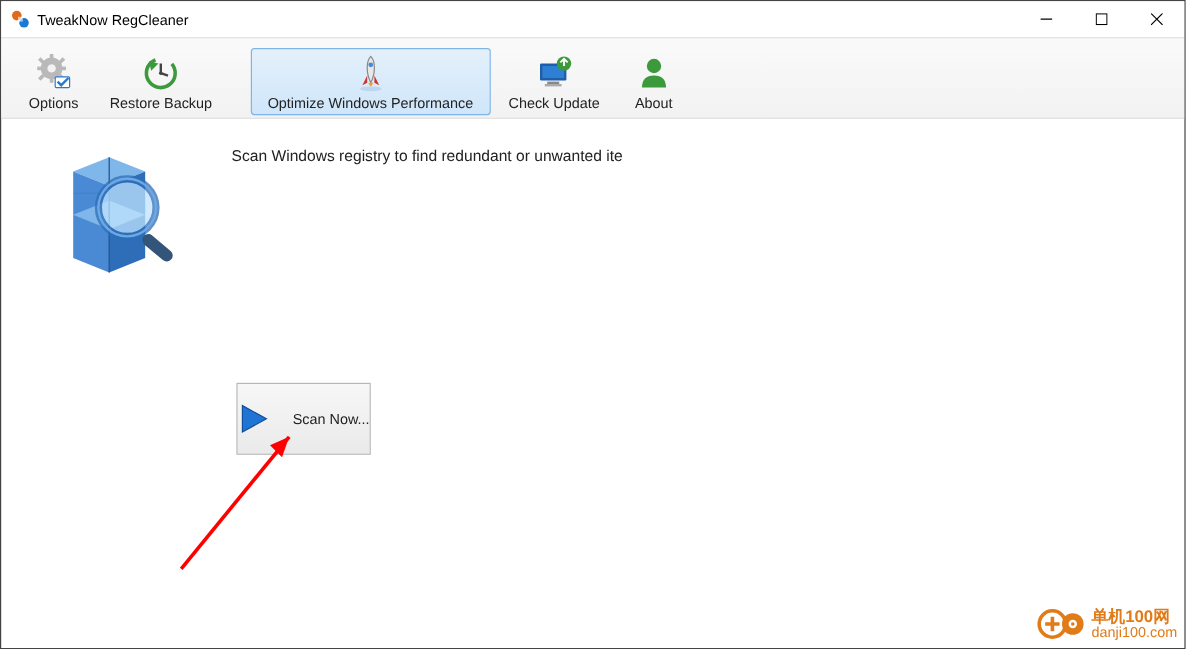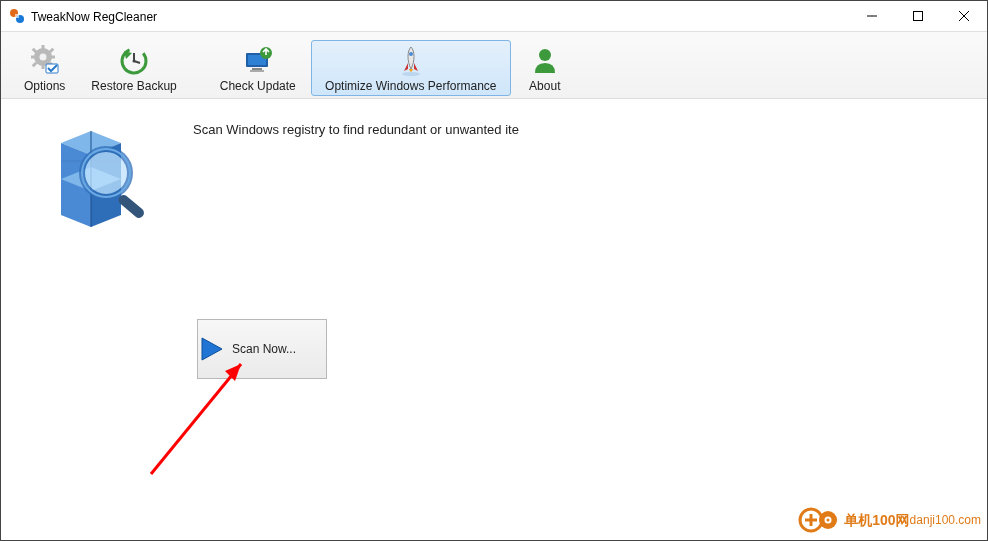--- a/index.html
+++ b/index.html
@@ -78,24 +78,24 @@
   .desc {
     position:absolute;
     left:192px; top:20px;
     font-size:13px;
     line-height:22px;
     color:#222;
   }
   .scan-btn {
     position:absolute;
     left:196px; top:220px;
-    width:130px; height:60px;
+    width:112px; height:60px;
     background: linear-gradient(#f7f7f7,#eaeaea);
     border:1px solid #b8b8b8;
-    display:flex; align-items:center; justify-content:flex-start;
+    display:flex; align-items:center; justify-content:space-between;
     gap:8px;
     font-size:12px;
     cursor:pointer;
   }
   .scan-btn .play { width:26px; height:26px; }
   
   .arrow-svg {
     position:absolute;
     left:140px; top:250px;
     width:120px; height:130px;
@@ -104,21 +104,21 @@
   
   .watermark {
     position:absolute;
     right:6px; bottom:2px;
     display:flex; align-items:center; gap:6px;
     color:#e07b18;
     font-size:12px;
     line-height:14px;
   }
   .watermark .wm-icon { width:40px; height:40px; }
-  .watermark .wm-text { display:flex; flex-direction:row; }
+  .watermark .wm-text { display:flex; flex-direction:column; }
   .watermark .wm-big { font-size:14px; font-weight:bold; }
 </style>
 </head>
 <body>
 
 <div class="titlebar">
   <div class="titlebar-left">
     <span class="app-icon">
       <svg viewBox="0 0 16 16" width="16" height="16">
         <circle cx="5" cy="5" r="4" fill="#e06a1a"></circle>
@@ -179,46 +179,46 @@
         <line x1="16" y1="16" x2="16" y2="8" stroke="#444" stroke-width="2"></line>
         <line x1="16" y1="16" x2="22" y2="18" stroke="#444" stroke-width="2"></line>
         <circle cx="16" cy="16" r="1.5" fill="#444"></circle>
       </svg>
     </span>
     <span class="tool-label">Restore Backup</span>
   </div>
 
   <div class="tool-sep"></div>
 
+  <div class="tool-item wide selected">
+    <span class="tool-icon">
+      <svg viewBox="0 0 32 32" width="32" height="32">
+        <ellipse cx="16" cy="29" rx="9" ry="2" fill="#bcd6ef"></ellipse>
+        <path d="M16 2 C20 6 20 16 16 24 C12 16 12 6 16 2 Z" fill="#e8e8e8" stroke="#888"></path>
+        <circle cx="16" cy="9" r="2" fill="#4a8ad4"></circle>
+        <path d="M13 18 L9 26 L13 24 Z" fill="#c33"></path>
+        <path d="M19 18 L23 26 L19 24 Z" fill="#c33"></path>
+        <path d="M14 24 Q16 30 18 24 Z" fill="#f4a020"></path>
+      </svg>
+    </span>
+    <span class="tool-label">Optimize Windows Performance</span>
+  </div>
+
   <div class="tool-item">
     <span class="tool-icon">
       <svg viewBox="0 0 32 32" width="32" height="32">
         <rect x="4" y="8" width="22" height="14" rx="1" fill="#1f5fa8"></rect>
         <rect x="6" y="10" width="18" height="10" fill="#2e80d4"></rect>
         <rect x="10" y="23" width="10" height="2" fill="#888"></rect>
         <rect x="8" y="25" width="14" height="2" fill="#aaa"></rect>
         <circle cx="24" cy="8" r="6" fill="#3c9a3c"></circle>
         <path d="M24 4 v6 M21 7 l3 -3 l3 3" stroke="#fff" stroke-width="1.6" fill="none"></path>
       </svg>
     </span>
     <span class="tool-label">Check Update</span>
-  </div>
-
-  <div class="tool-item wide selected">
-    <span class="tool-icon">
-      <svg viewBox="0 0 32 32" width="32" height="32">
-        <ellipse cx="16" cy="29" rx="9" ry="2" fill="#bcd6ef"></ellipse>
-        <path d="M16 2 C20 6 20 16 16 24 C12 16 12 6 16 2 Z" fill="#e8e8e8" stroke="#888"></path>
-        <circle cx="16" cy="9" r="2" fill="#4a8ad4"></circle>
-        <path d="M13 18 L9 26 L13 24 Z" fill="#c33"></path>
-        <path d="M19 18 L23 26 L19 24 Z" fill="#c33"></path>
-        <path d="M14 24 Q16 30 18 24 Z" fill="#f4a020"></path>
-      </svg>
-    </span>
-    <span class="tool-label">Optimize Windows Performance</span>
   </div>
 
   <div class="tool-item">
     <span class="tool-icon">
       <svg viewBox="0 0 32 32" width="32" height="32">
         <circle cx="16" cy="10" r="6" fill="#3c9a3c"></circle>
         <path d="M6 28 Q6 18 16 18 Q26 18 26 28 Z" fill="#3c9a3c"></path>
       </svg>
     </span>
     <span class="tool-label">About</span>

